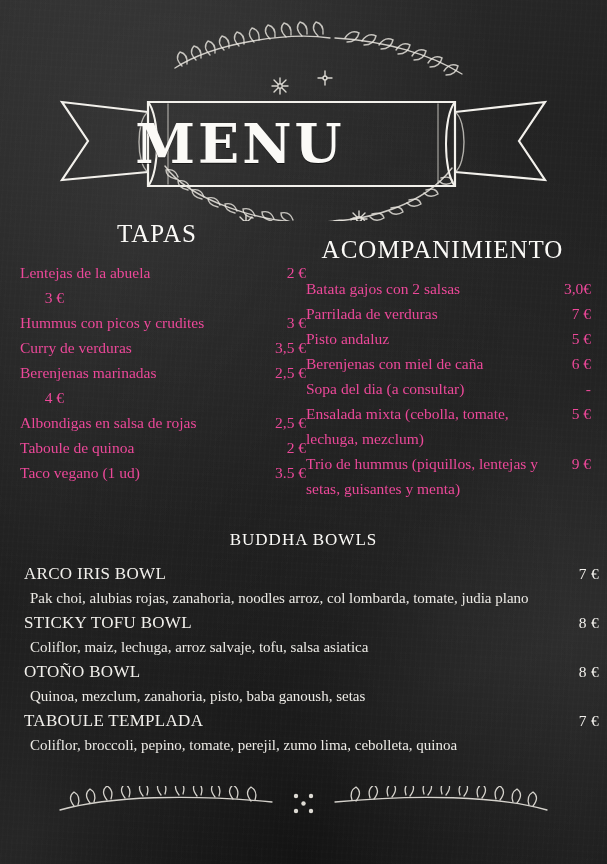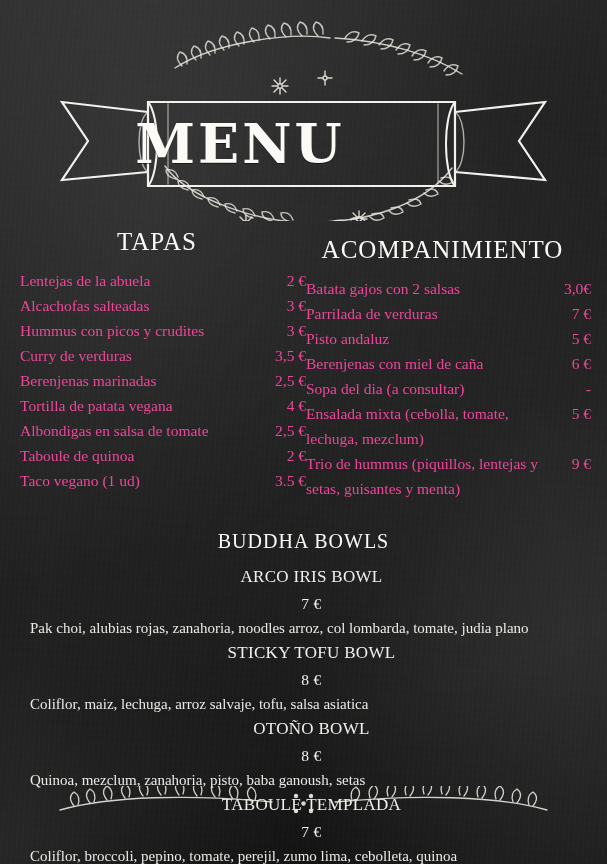--- a/index.html
+++ b/index.html
@@ -67,21 +67,21 @@
   .col-head {
     text-align: center;
     font-size: 25px;
     letter-spacing: 1px;
     color: #fbfaf7;
     margin-bottom: 12px;
     font-family: "Liberation Serif", serif;
   }
   .tapas {
     position: absolute;
-    top: 228px;
+    top: 220px;
     left: 8px;
     width: 298px;
   }
   .acomp {
     position: absolute;
     top: 236px;
     left: 294px;
     width: 297px;
   }
   .row {
@@ -97,29 +97,28 @@
   .tapas .row .pr { width: 44px; }
   .acomp .row .pr { width: 40px; }
 
   
   .bowls {
     position: absolute;
     top: 530px;
     left: 8px;
     width: 591px;
   }
-  .bowls .col-head { font-size: 20px; margin-bottom: 10px; }
+  .bowls .col-head { font-size: 17px; margin-bottom: 10px; }
   .bowl-title {
     display: flex;
-    align-items: center;
+    align-items: flex-end;
     font-size: 17px;
     line-height: 27px;
     letter-spacing: .3px;
     padding-left: 16px;
-    flex-direction: column;
   }
   .bowl-title .nm { flex: 1 1 auto; }
   .bowl-title .pr { flex: 0 0 auto; font-size: 15.5px; }
   .bowl-desc {
     font-size: 15px;
     line-height: 22px;
     padding-left: 22px;
     padding-right: 8px;
     color: #eceae5;
   }
@@ -223,41 +222,39 @@
   </div>
 
   <div class="tapas">
     <div class="col-head">TAPAS</div>
 
     <div class="row">
       <span class="nm">Lentejas de la abuela</span>
       <span class="pr">2 €</span>
     </div>
     <div class="row">
-      <span class="nm">Alcachofas salteadas</span>
       <span class="pr">3 €</span>
     </div>
     <div class="row">
       <span class="nm">Hummus con picos y crudites</span>
       <span class="pr">3 €</span>
     </div>
     <div class="row">
       <span class="nm">Curry de verduras</span>
       <span class="pr">3,5 €</span>
     </div>
     <div class="row">
       <span class="nm">Berenjenas marinadas</span>
       <span class="pr">2,5 €</span>
     </div>
     <div class="row">
-      <span class="nm">Tortilla de patata vegana</span>
       <span class="pr">4 €</span>
     </div>
     <div class="row">
-      <span class="nm">Albondigas en salsa de tomate</span>
+      <span class="nm">Albondigas en salsa de rojas</span>
       <span class="pr">2,5 €</span>
     </div>
     <div class="row">
       <span class="nm">Taboule de quinoa</span>
       <span class="pr">2 €</span>
     </div>
     <div class="row">
       <span class="nm">Taco vegano (1 ud)</span>
       <span class="pr">3.5 €</span>
     </div>

